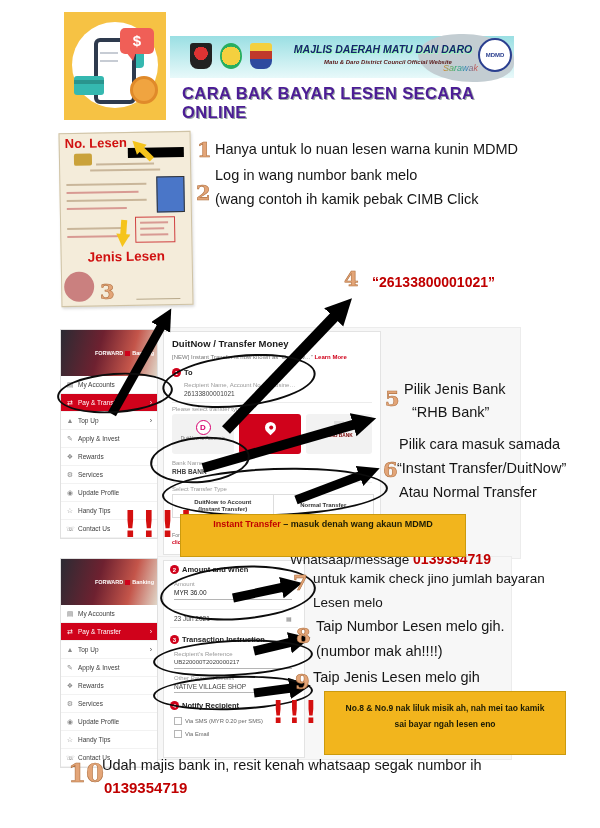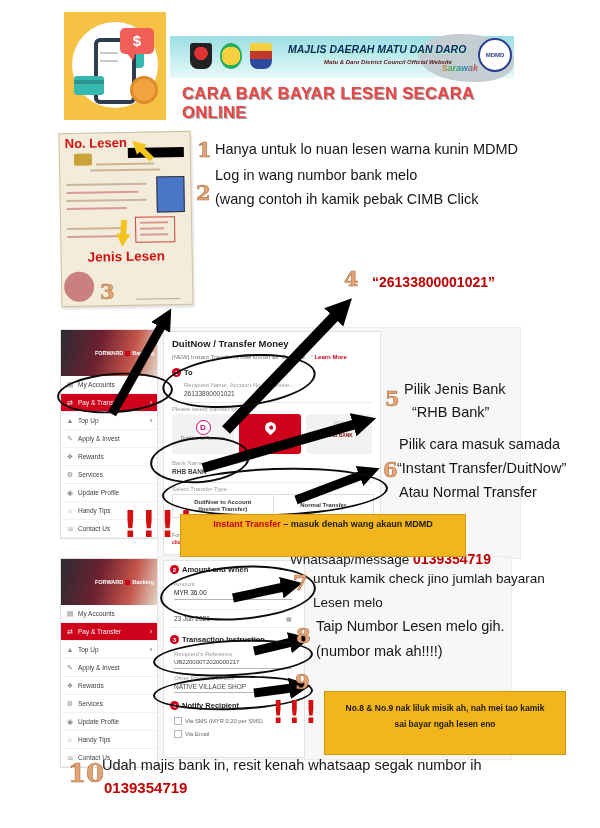--- a/index.html
+++ b/index.html
@@ -18,28 +18,28 @@
   .card{left:10px;top:64px;width:30px;height:19px;background:#35b8b0;border-radius:3px}
   .card-stripe{left:10px;top:68px;width:30px;height:4px;background:#2a948e}
   .coin{left:66px;top:64px;width:22px;height:22px;border-radius:50%;background:#f0a440;border:3px solid #e08a2a}
   .banner{left:170px;top:36px;width:344px;height:42px;background:linear-gradient(180deg,#9adfe3,#e8f9fa)}
   .map-blob{right:0px;top:-2px;width:96px;height:48px;background:#c3cdd2;border-radius:45% 55% 40% 60%}
   .crest{top:7px;width:22px;height:26px;border-radius:3px 3px 8px 8px}
   .crest1{left:20px;background:radial-gradient(circle at 50% 40%,#d33 35%,#222 36%)}
   .crest2{left:50px;background:radial-gradient(circle at 50% 50%,#f4d03f 55%,#27ae60 56%);border-radius:50%}
   .crest3{left:80px;background:linear-gradient(180deg,#f4d03f 30%,#c0392b 31%,#c0392b 60%,#2e4a9e 61%)}
   .council-title{left:118px;top:7px;width:190px;font-size:10.5px;font-weight:bold;font-style:italic;
-                 color:#15256b;text-shadow:0.6px 0.6px 0 #9fb}
+                 color:#15256b;text-align:center;text-shadow:0.6px 0.6px 0 #9fb}
   .council-sub{left:128px;top:23px;width:180px;font-size:6px;font-weight:bold;font-style:italic;color:#5a1a1a;text-align:center}
   .mdmd-logo{right:2px;top:2px;width:30px;height:30px;border-radius:50%;background:#fff;border:2px solid #2a3f8f;
              color:#2a3f8f;font-size:6px;font-weight:bold;text-align:center;line-height:30px}
-  .sarawak{right:36px;top:27px;font-size:9px;font-weight:bold;font-style:italic;
+  .sarawak{right:36px;top:27px;font-size:9px;font-weight:normal;font-style:italic;
            background:linear-gradient(90deg,#e67e22,#27ae60,#2980b9,#e74c3c);-webkit-background-clip:text;background-clip:text;color:transparent}
   .page-title{left:182px;top:84px;width:345px;font-size:16.5px;font-weight:800;letter-spacing:0.4px;
-              color:#ef4444;text-shadow:1.2px 1.2px 0 #9aa6a6}
+              color:#4c1d95;text-shadow:1.2px 1.2px 0 #9aa6a6}
   
   .lic{left:60px;top:132px;width:130px;height:172px;background:#f4ecda;border:1px solid #cfc3a6;
        transform:rotate(-1deg);box-shadow:1px 2px 3px rgba(0,0,0,.15)}
   .lic .no{left:5px;top:2px;font-size:13px;font-weight:bold;color:#d01010}
   .lic .crest-s{left:14px;top:20px;width:18px;height:12px;background:#caa23a;border-radius:2px}
   .lic .bar{left:68px;top:15px;width:56px;height:10px;background:#000}
   .fl{position:absolute;height:2px;background:#c9b69a}
   .flr{position:absolute;height:2px;background:#d89a93}
   .lic .blue{left:96px;top:44px;width:26px;height:34px;background:#4a76c8;border:1px solid #333}
   .lic .redbox{left:74px;top:84px;width:38px;height:24px;border:1px solid #d04040}
@@ -377,20 +377,21 @@
 
   <div class="abs snum ztext" style="left:293px;top:572px">7</div>
   <div class="abs stext ztext" style="left:313px;top:571px;font-size:13.5px">untuk kamik check jino jumlah bayaran</div>
   <div class="abs stext ztext" style="left:313px;top:595px;font-size:13.5px">Lesen melo</div>
 
   <div class="abs snum ztext" style="left:296px;top:625px">8</div>
   <div class="abs stext ztext" style="left:316px;top:643px">(numbor mak ah!!!!)</div>
   <div class="abs stext ztext" style="left:316px;top:618px">Taip Numbor Lesen melo gih.</div>
 
   <div class="abs snum ztext" style="left:295px;top:671px">9</div>
+  <div class="abs stext ztext" style="left:313px;top:669px">Taip Jenis Lesen melo gih</div>
 
   <div class="excl" style="left:272px;top:697px;font-size:27px">!!!!</div>
   <div class="ybanner" style="left:324px;top:691px;width:240px;height:54px;padding-top:8px">
     <div style="font-size:8.5px;line-height:16px" class="red">No.8 &amp; No.9 nak liluk misik ah, nah mei tao kamik</div>
     <div style="font-size:8.5px;line-height:16px" class="red">sai bayar ngah lesen eno</div>
   </div>
 
   <div class="abs snum ztext" style="left:68px;top:760px;font-size:26px">10</div>
   <div class="abs stext ztext" style="left:102px;top:757px">Udah majis bank in, resit kenah whatsaap segak numbor ih</div>
   <div class="abs stext red ztext" style="left:104px;top:779px;font-size:15px">0139354719</div>

